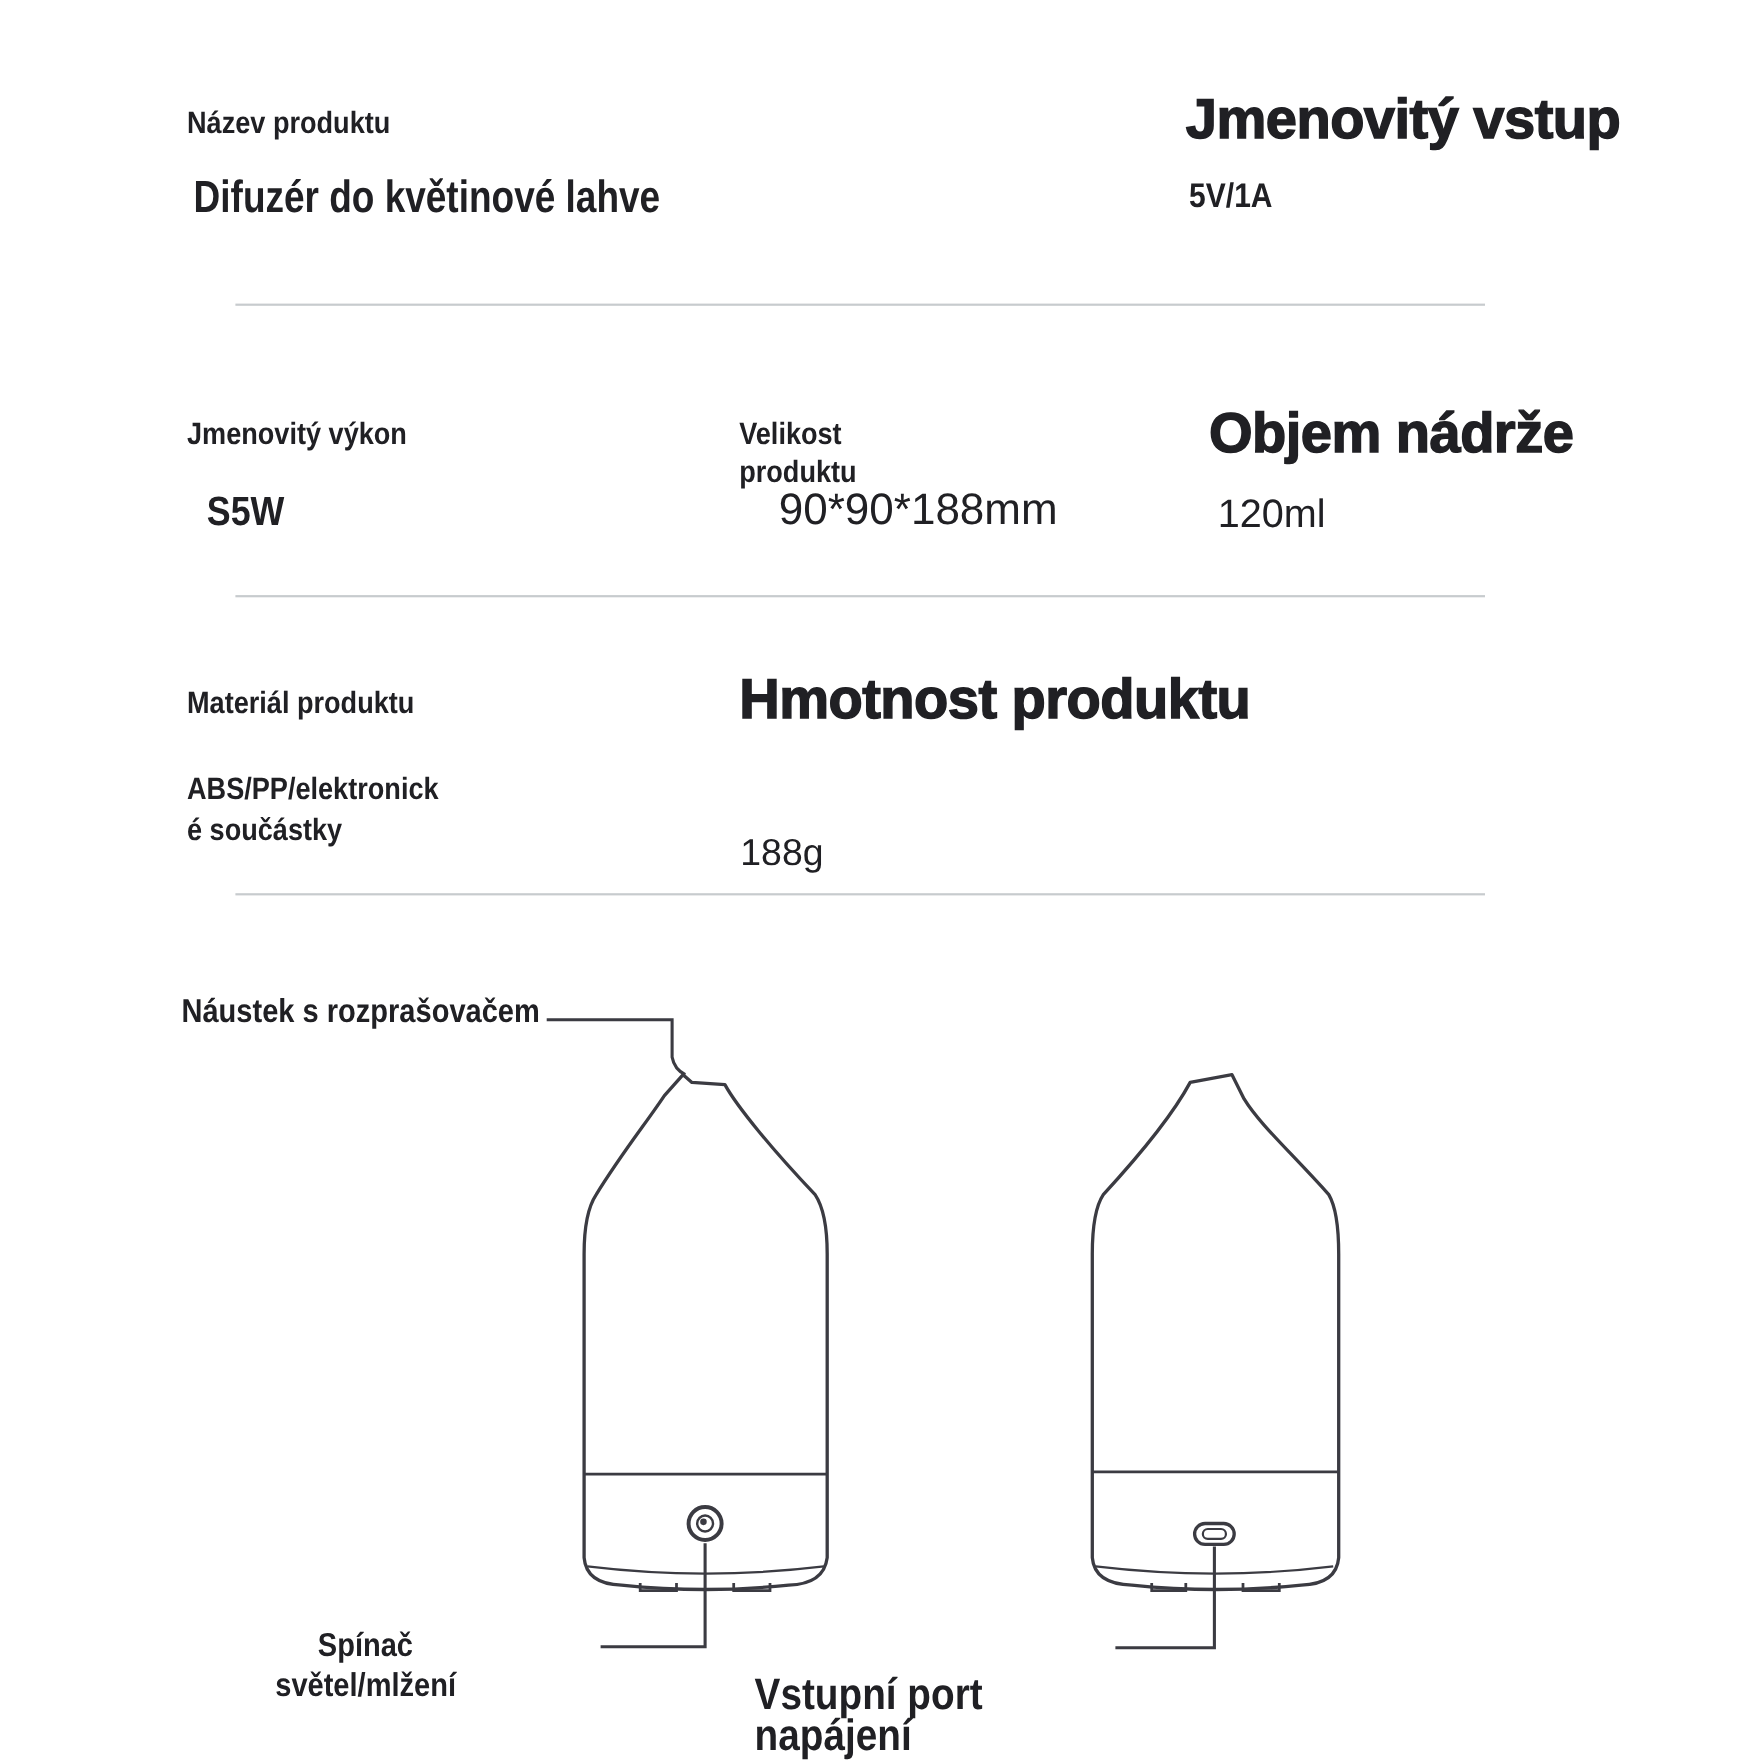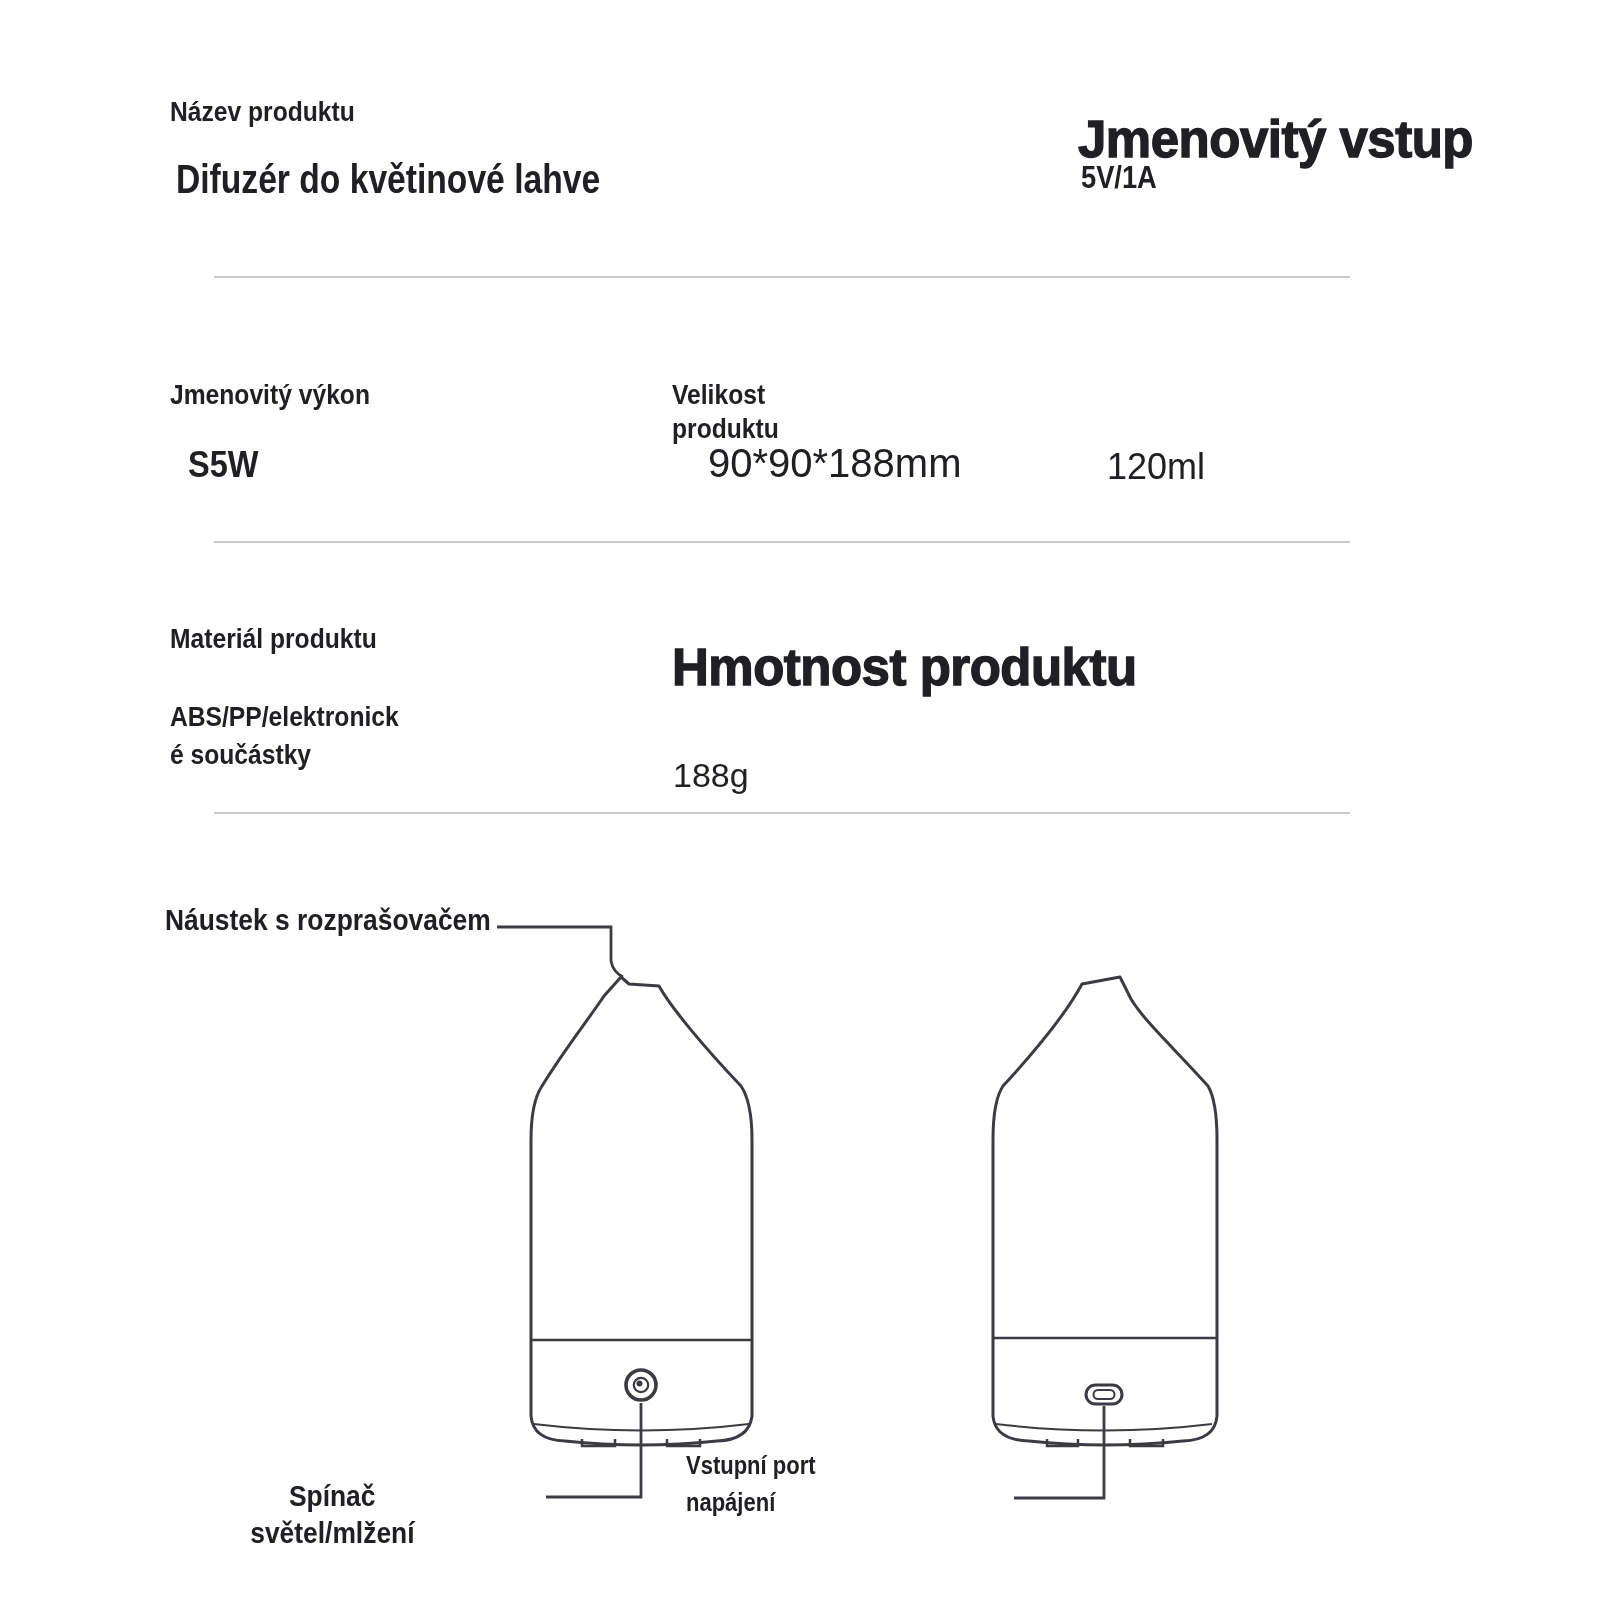--- a/index.html
+++ b/index.html
@@ -9,21 +9,21 @@
   .page{
     position:relative; width:1576px; height:1600px; background:var(--bg);
     font-family:"Liberation Sans", sans-serif; color:var(--text); overflow:hidden;
   }
   .abs{position:absolute;}
   .b{font-weight:700;}
   
   .cond{display:inline-block; transform:scaleX(0.88); transform-origin:0 0; white-space:nowrap;}
   .cond-c{display:inline-block; transform:scaleX(0.88); transform-origin:50% 0;}
   .lbl{font-size:28px; font-weight:700; line-height:34px;}
-  .h1{font-size:51px; font-weight:700; letter-spacing:-0.5px; -webkit-text-stroke:1.3px var(--text); line-height:56px; white-space:nowrap;margin-top:32px;}
+  .h1{font-size:51px; font-weight:700; letter-spacing:-0.5px; -webkit-text-stroke:1.3px var(--text); line-height:56px; white-space:nowrap;}
   .val{font-weight:400;}
   .title{font-size:41px; font-weight:700; white-space:nowrap; transform:scaleX(0.82); transform-origin:0 0; display:inline-block;}
   .divider{position:absolute; left:214px; width:1136px; height:2px; background:var(--divider);}
   .wrap150{width:150px; white-space:normal;}
   .center{text-align:center;}
   svg.diagram{position:absolute; left:0; top:0; pointer-events:none;}
   .ln{stroke:var(--line); fill:none;}
 </style>
 </head>
 <body>
@@ -48,20 +48,21 @@
   </div>
   <div class="abs b" style="left:188px; top:444px; font-size:37px;">
     <span class="cond">S5W</span>
   </div>
 
   <div class="abs lbl" style="left:672px; top:378px;">
     <span class="cond wrap150">Velikost produktu</span>
   </div>
   <div class="abs val" style="left:670px; top:441px; font-size:40px;margin-left:38px;">90*90*188mm</div>
 
+  <div class="abs h1" style="left:1099px; top:366px;">Objem nádrže</div>
   <div class="abs val" style="left:1107px; top:446px; font-size:36px;">120ml</div>
 
   <div class="divider" style="top:541px;"></div>
 
   <div class="abs lbl" style="left:170px; top:622px;">
     <span class="cond">Materiál produktu</span>
   </div>
   <div class="abs h1" style="left:672px; top:608px;">Hmotnost produktu</div>
 
   <div class="abs lbl" style="left:170px; top:698px; line-height:38px;">
@@ -74,21 +75,21 @@
 
   <div class="abs b" style="left:165px; top:902px; font-size:30px; line-height:36px;">
     <span class="cond">Náustek s rozprašovačem</span>
   </div>
 
   <div class="abs b center" style="left:225px; top:1477px; width:215px; font-size:30px; line-height:37px;">
     <span class="cond-c">Spínač</span><br>
     <span class="cond-c">světel/mlžení</span>
   </div>
 
-  <div class="abs b" style="left:686px; top:1447px; font-size:25px; line-height:37px;">
+  <div class="abs b" style="left:686px; top:1523px; font-size:40px; line-height:37px;">
     <span class="cond">Vstupní port</span><br>
     <span class="cond">napájení</span>
   </div>
 
   <svg class="diagram" width="1600" height="1600" viewBox="0 0 1600 1600" aria-hidden="true">
 
     <path class="ln" stroke-width="2.8" d="M 497 927 H 611 V 961 Q 613 972 623 977"></path>
 
     <path class="ln" stroke-width="3" stroke-linejoin="round" d="M 604 996
          C 588 1020 564 1050 542 1086

